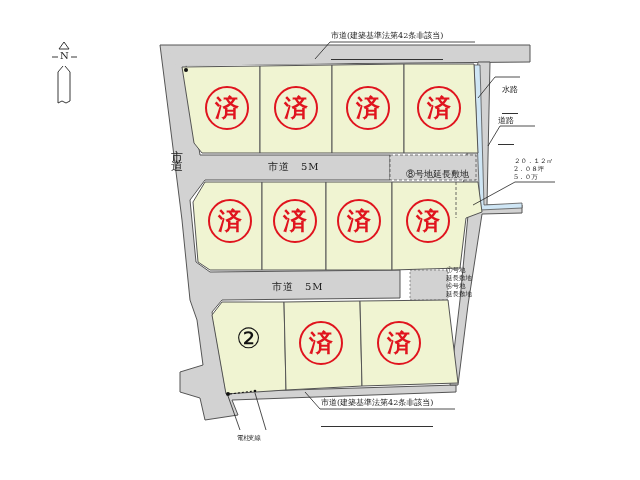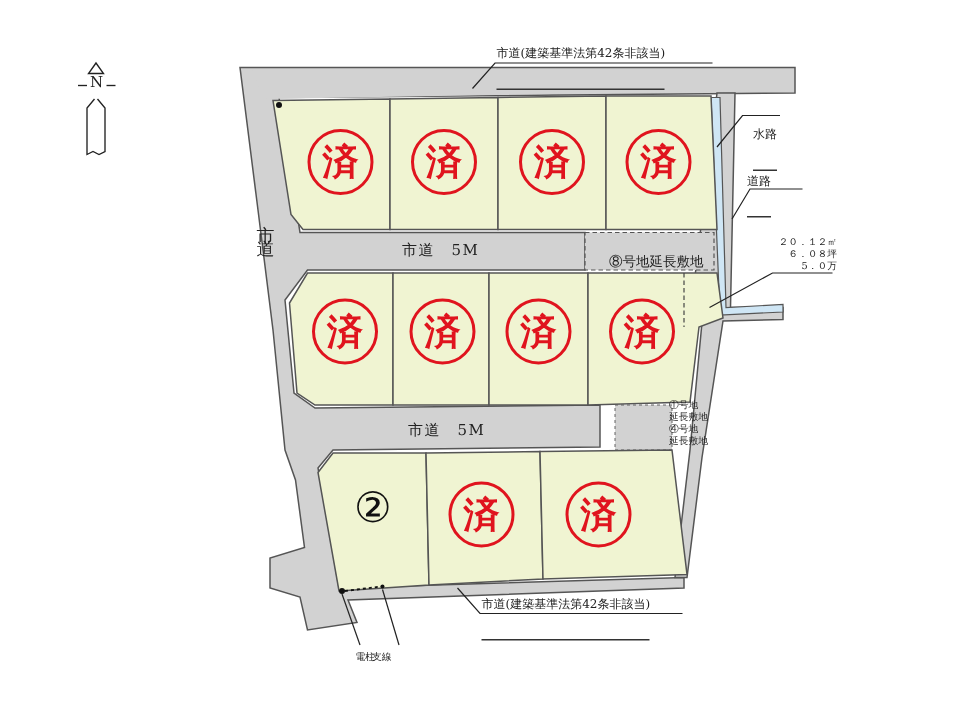--- a/index.html
+++ b/index.html
@@ -90,23 +90,23 @@
 <div class="lbl small underline" style="left:498px; top:115px;">道路</div>
 <div class="lbl" style="left:406px; top:168px; font-size:9px;">⑧号地延長敷地</div>
 
 <div class="lbl tiny" style="left:414px; top:266px;margin-left:32px;">
   <div>①号地</div>
   <div>延長敷地</div>
   <div>④号地</div>
   <div>延長敷地</div>
 </div>
 
-<div class="lbl tiny" style="left:514px; top:157px; text-align:right; width:44px;">
+<div class="lbl tiny" style="left:514px; top:157px; text-align:left; width:44px;">
   <div>２０．１２㎡</div>
-  <div>６．０８坪</div>
+  <div>2．０８坪</div>
   <div>5．０万</div>
 </div>
 
 <div class="lbl tiny" style="left:237px; top:434px;">電柱</div>
 <div class="lbl tiny" style="left:248px; top:434px;">支線</div>
 
 <div class="sold" style="left:205px; top:86px;">済</div>
 <div class="sold" style="left:274px; top:86px;">済</div>
 <div class="sold" style="left:346px; top:86px;">済</div>
 <div class="sold" style="left:417px; top:86px;">済</div>

